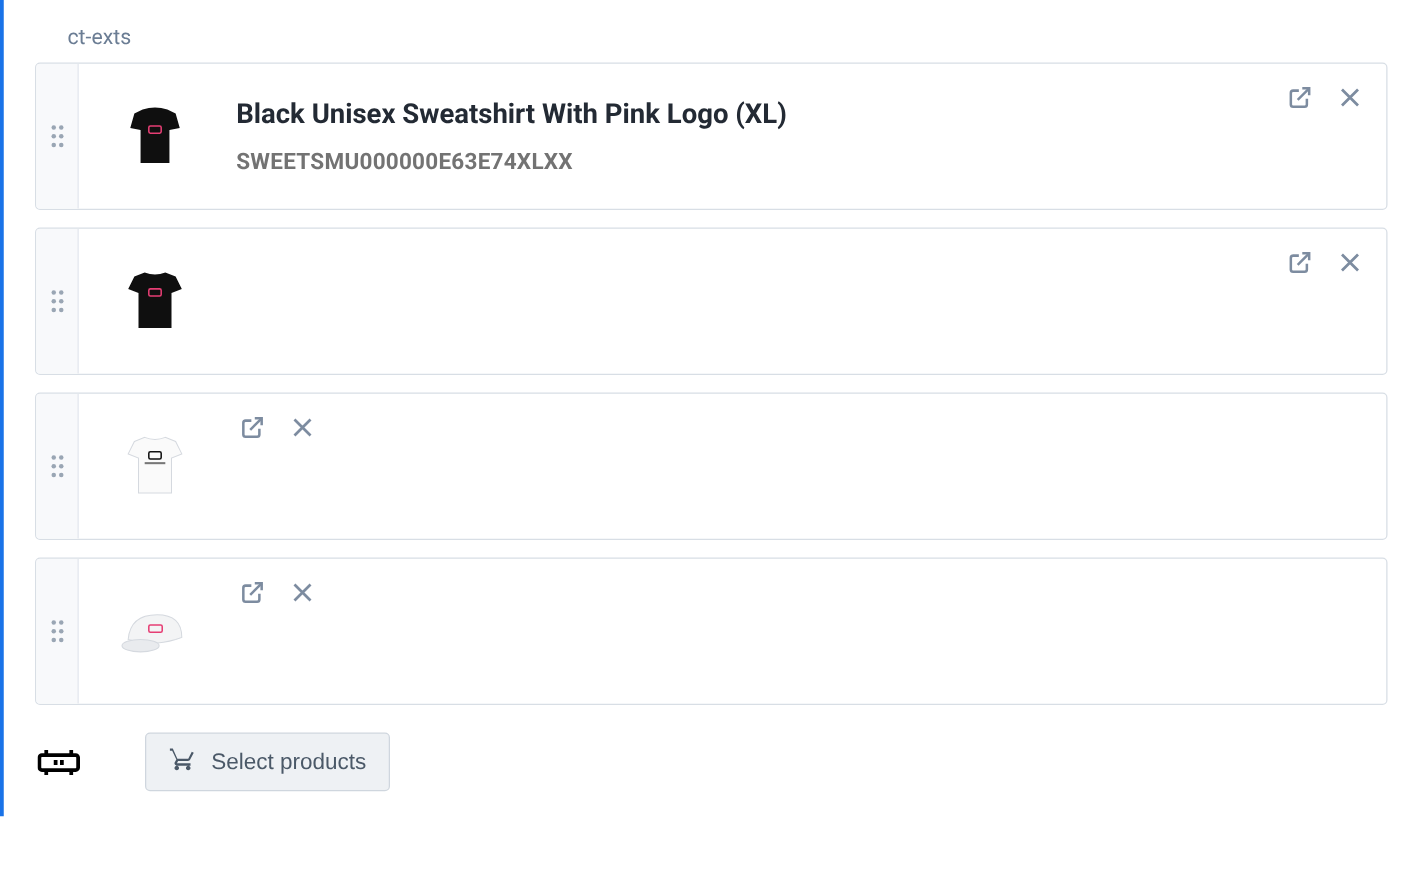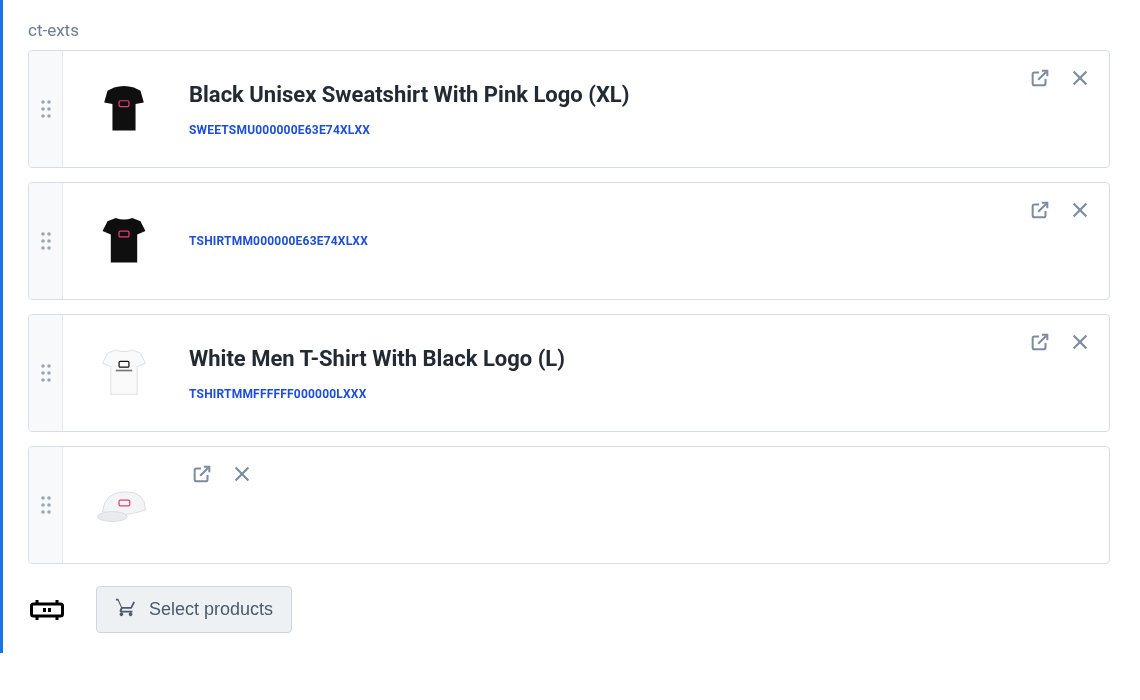--- a/index.html
+++ b/index.html
@@ -11,20 +11,21 @@
   }
   .wrapper {
     padding: 20px 30px 20px 25px;
     border-left: 3px solid #1a73e8;
   }
   .section-label {
     color: #6b7d94;
     font-size: 17px;
     margin-bottom: 10px;
     font-weight: 400;
+    margin-left: 26px;
   }
   .product-list {
     display: flex;
     flex-direction: column;
     gap: 14px;
   }
   .product-row {
     display: flex;
     align-items: stretch;
     border: 1px solid #d8dee5;
@@ -62,23 +63,23 @@
     padding: 10px 8px;
     gap: 14px;
   }
   .prod-name {
     font-size: 22px;
     font-weight: 700;
     color: #232a34;
     line-height: 1.25;
   }
   .prod-sku {
-    font-size: 12px;
+    font-size: 18px;
     font-weight: 700;
-    color: #1d4ed8;
+    color: #737373;
     letter-spacing: 0.2px;
   }
   .actions {
     display: flex;
     align-items: flex-start;
     gap: 18px;
     padding: 16px 18px 10px 10px;
   }
   .action-btn {
     background: none;
@@ -112,20 +113,21 @@
     align-items: center;
     gap: 12px;
     background: #eef1f4;
     border: 1px solid #cfd6de;
     border-radius: 4px;
     padding: 9px 18px;
     font-size: 18px;
     color: #4b5968;
     font-weight: 400;
     cursor: pointer;
+    margin-left: 20px;
   }
   .select-btn svg { width: 22px; height: 22px; fill: #4b5968; }
 </style>
 </head>
 <body>
 
 <div class="wrapper">
   <div class="section-label">ct-exts</div>
 
   <div class="product-list" id="product-list">
@@ -176,21 +178,20 @@
             <circle cx="9" cy="17" r="1.8"></circle>
           </svg>
         </div>
     <div class="thumb">
           <svg viewBox="0 0 80 64">
             <path d="M20 8 L30 4 Q40 8 50 4 L60 8 L66 20 L56 24 L56 58 L24 58 L24 24 L14 20 Z" fill="#0f0f0f"></path>
             <rect x="34" y="20" width="12" height="7" rx="1.5" fill="none" stroke="#e63e74" stroke-width="1.5"></rect>
           </svg>
         </div>
     <div class="info">
-      <div class="prod-sku">TSHIRTMM000000E63E74XLXX</div>
     </div>
     <div class="actions">
       <button class="action-btn">
             <svg viewBox="0 0 24 24" fill="none" stroke-width="2.2">
               <path d="M18 13v5a2 2 0 0 1-2 2H6a2 2 0 0 1-2-2V8a2 2 0 0 1 2-2h5"></path>
               <path d="M14 4h6v6"></path>
               <path d="M10 14 20 4"></path>
             </svg>
           </button>
       <button class="action-btn">
@@ -211,24 +212,20 @@
             <circle cx="9" cy="17" r="1.8"></circle>
           </svg>
         </div>
     <div class="thumb">
           <svg viewBox="0 0 80 64">
             <path d="M20 8 L30 4 Q40 8 50 4 L60 8 L66 20 L56 24 L56 58 L24 58 L24 24 L14 20 Z" fill="#fafafa" stroke="#d5d9df" stroke-width="1"></path>
             <rect x="34" y="18" width="12" height="7" rx="1.5" fill="none" stroke="#111" stroke-width="1.5"></rect>
             <rect x="30" y="28" width="20" height="2" fill="#777"></rect>
           </svg>
         </div>
-    <div class="info">
-      <div class="prod-name">White Men T-Shirt With Black Logo (L)</div>
-      <div class="prod-sku">TSHIRTMMFFFFFF000000LXXX</div>
-    </div>
     <div class="actions">
       <button class="action-btn">
             <svg viewBox="0 0 24 24" fill="none" stroke-width="2.2">
               <path d="M18 13v5a2 2 0 0 1-2 2H6a2 2 0 0 1-2-2V8a2 2 0 0 1 2-2h5"></path>
               <path d="M14 4h6v6"></path>
               <path d="M10 14 20 4"></path>
             </svg>
           </button>
       <button class="action-btn">
             <svg viewBox="0 0 24 24" fill="none" stroke-width="2.4">

